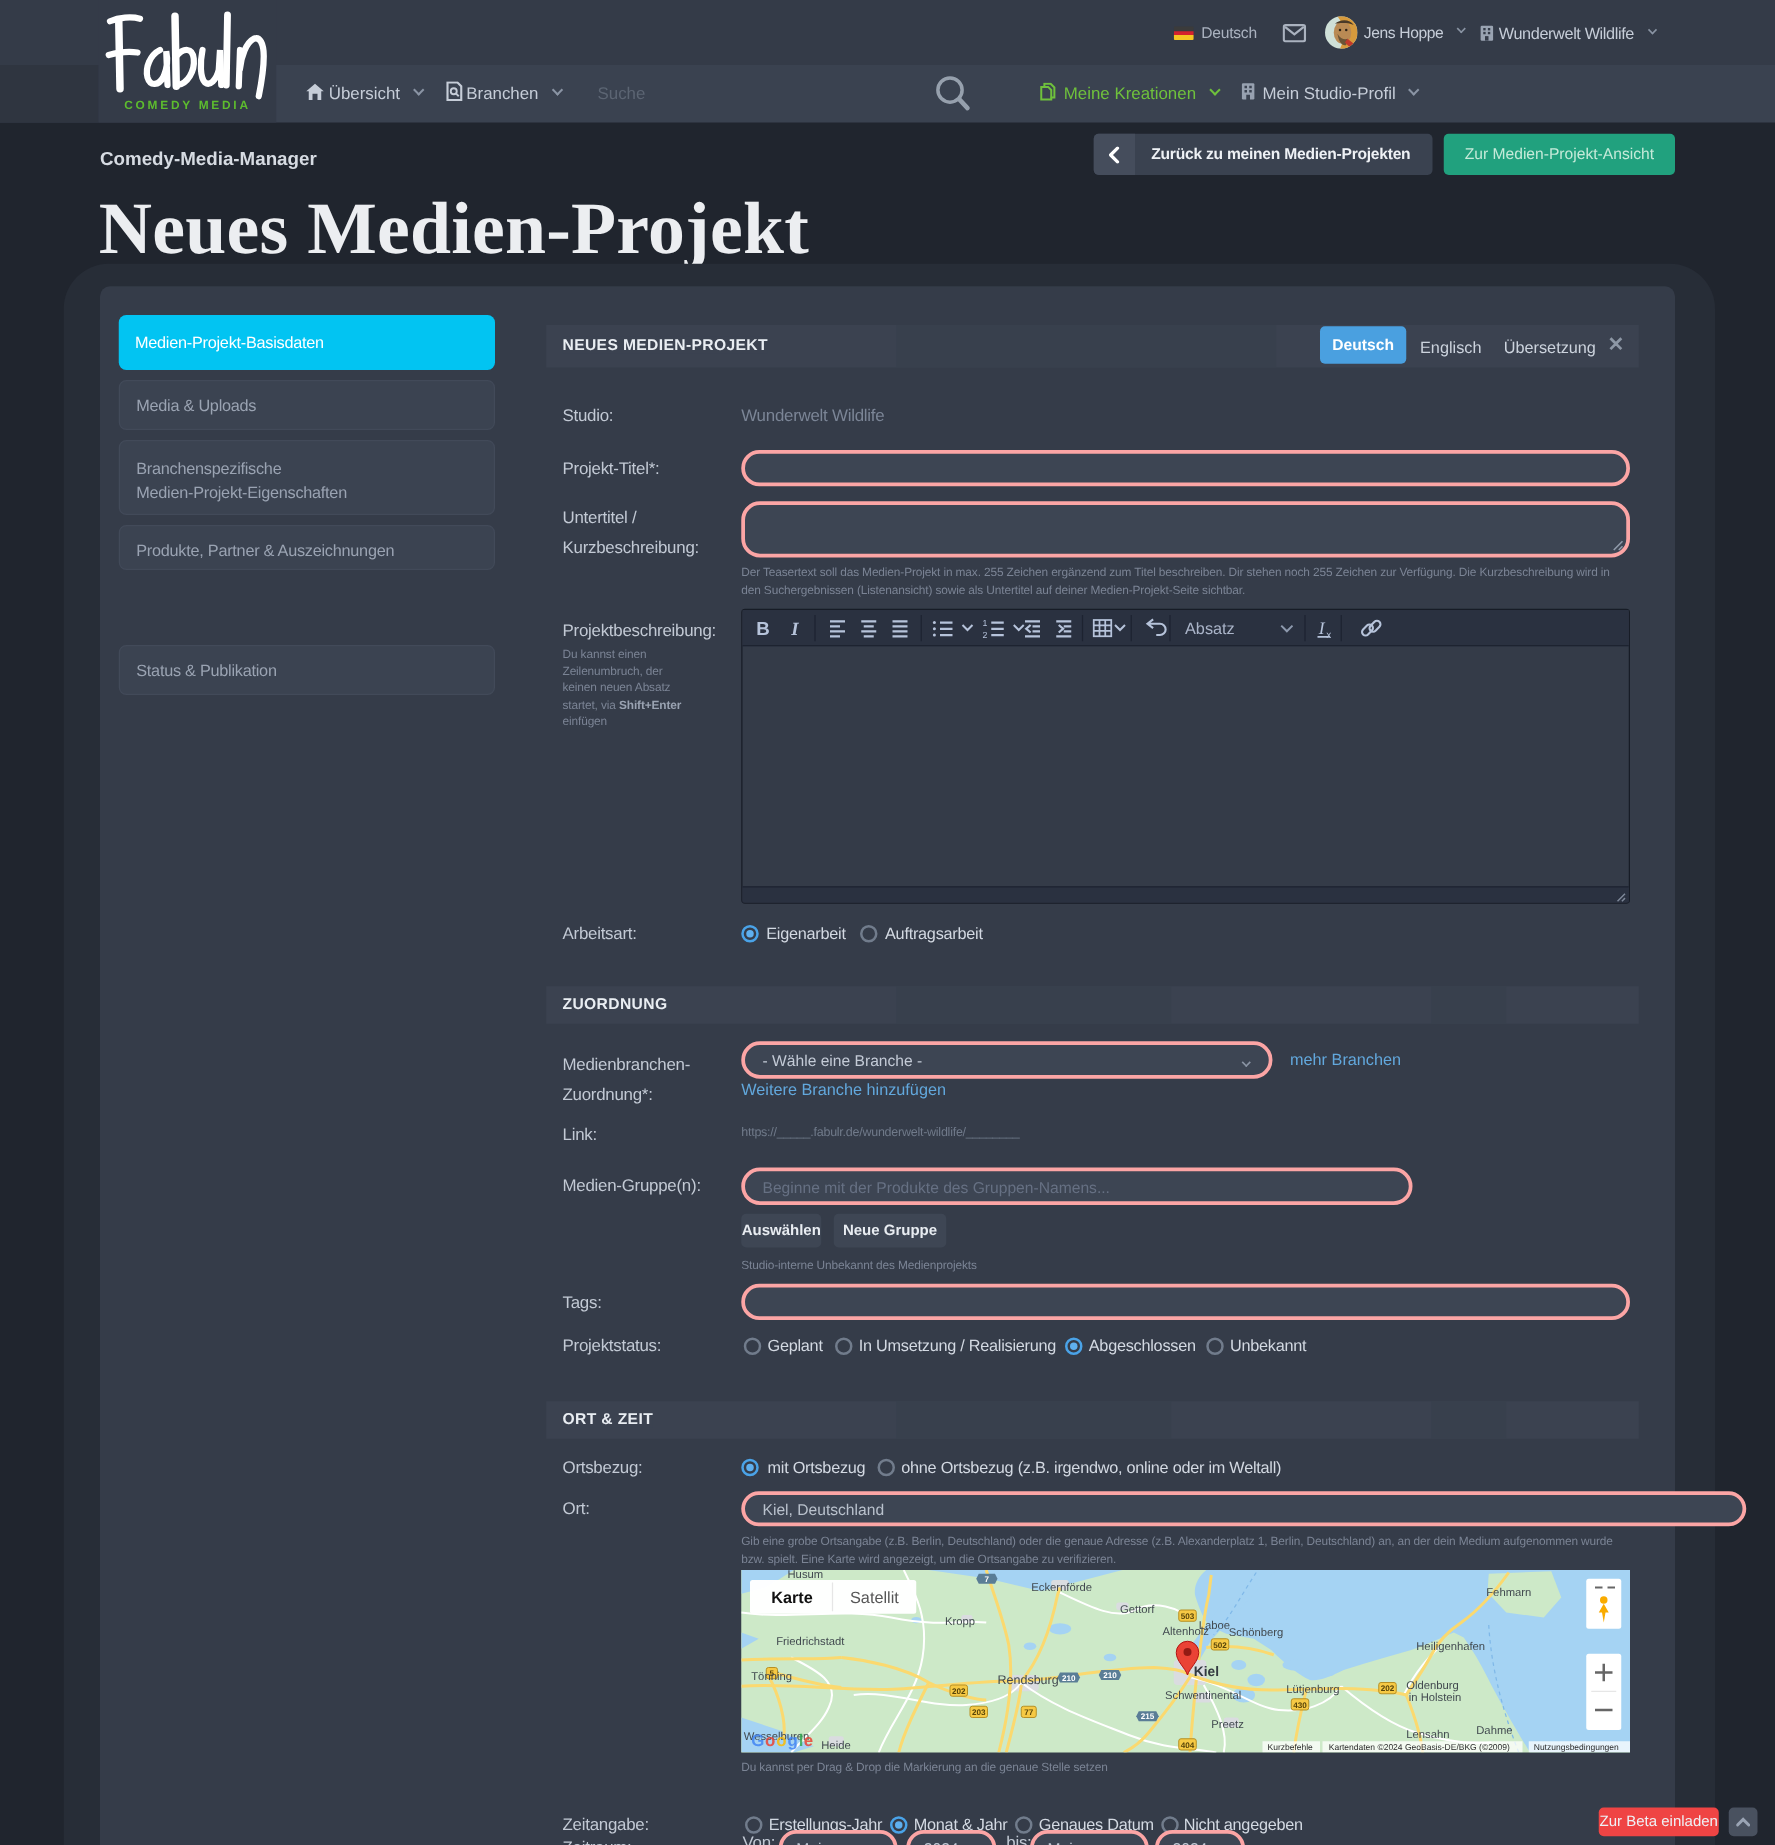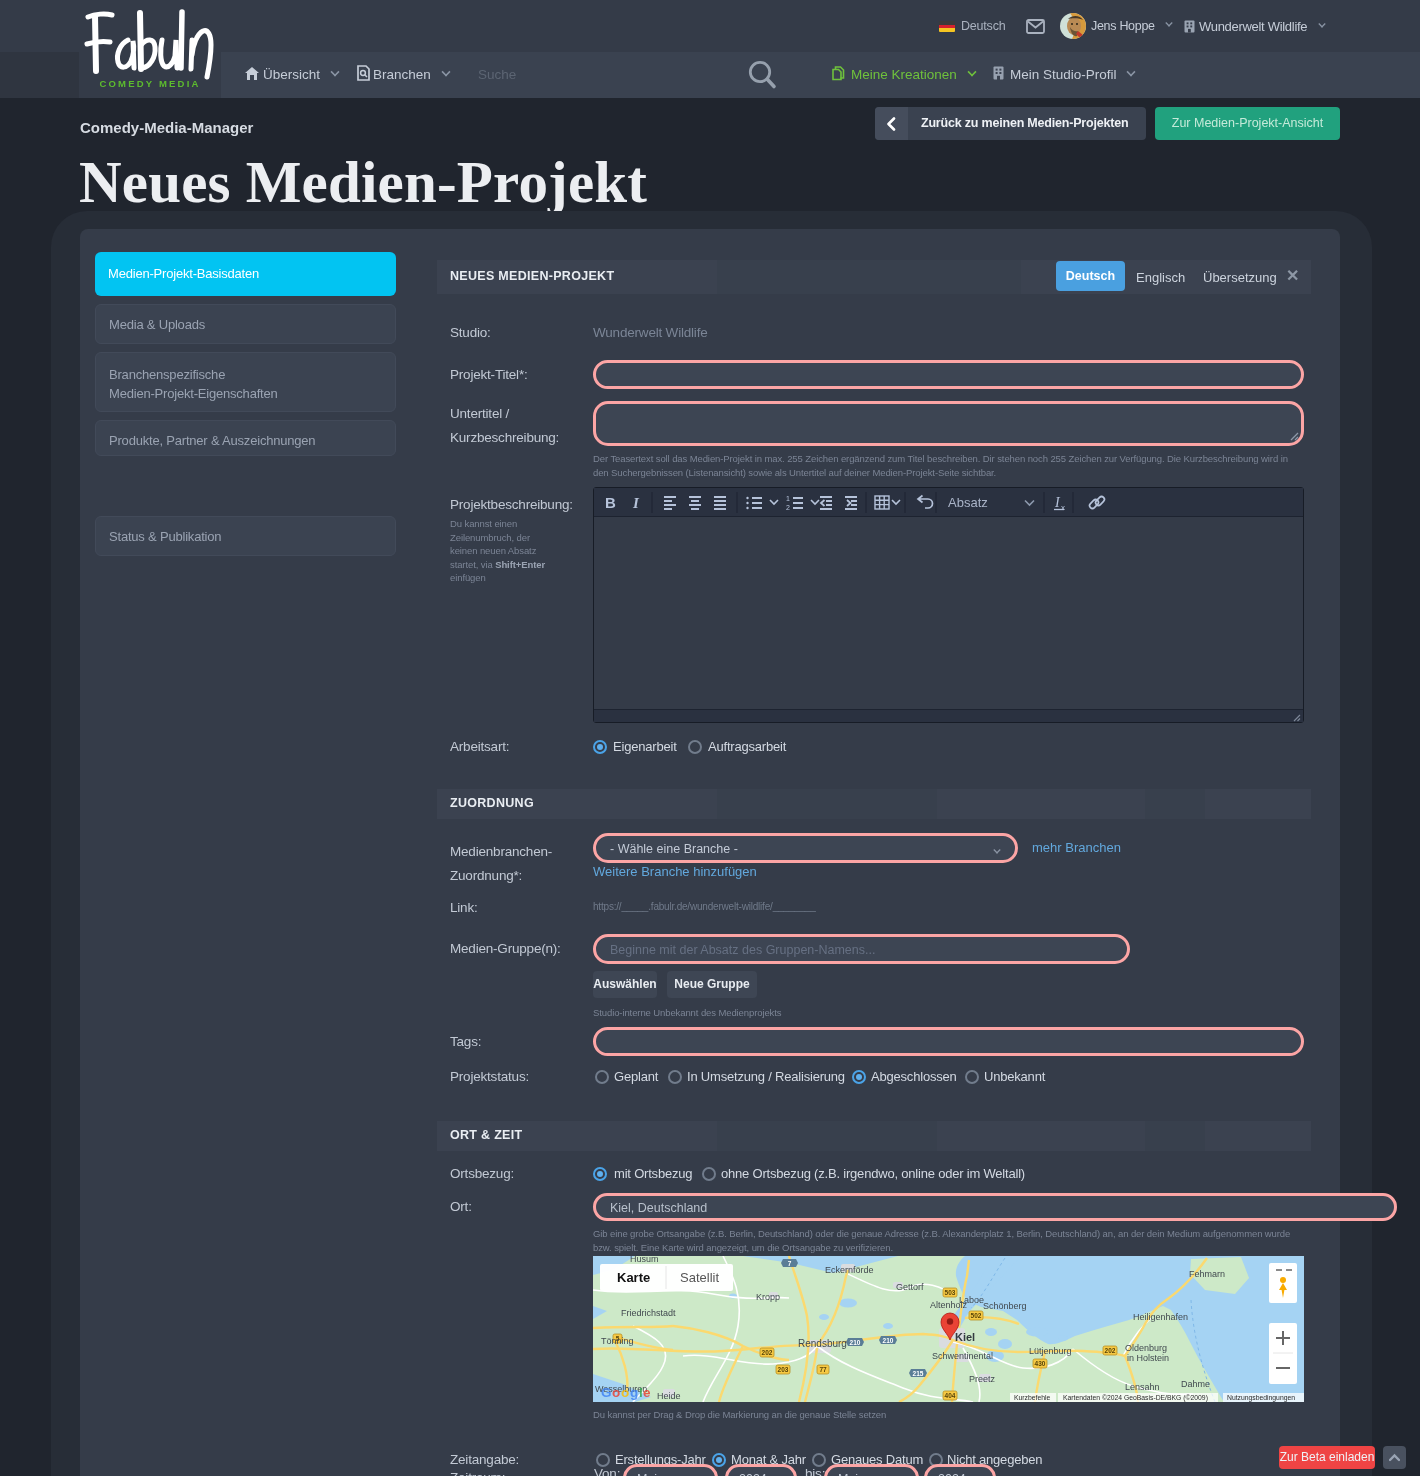--- a/index.html
+++ b/index.html
@@ -295,21 +295,21 @@
     <span class="chev small" style="position:absolute;right:14px;top:10px;"></span>
   </div>
   <div class="abs link" style="left:1032px;top:840px;">mehr Branchen</div>
   <div class="abs link" style="left:593px;top:864px;">Weitere Branche hinzufügen</div>
 
   <div class="abs lbl" style="left:450px;top:900px;">Link:</div>
   <div class="abs" style="left:593px;top:901px;color:#707a8a;font-size:10px;letter-spacing:-0.2px;">https://_____.fabulr.de/wunderwelt-wildlife/________</div>
 
   <div class="abs lbl" style="left:450px;top:941px;">Medien-Gruppe(n):</div>
   <div class="abs inp" style="left:593px;top:934px;width:537px;height:30px;">
-    <span style="position:absolute;left:14px;top:6px;color:#667083;font-size:12.5px;">Beginne mit der Absatz des Gruppen-Namens...</span>
+    <span style="position:absolute;left:14px;top:6px;color:#667083;font-size:12.5px;">Beginne mit der Produkte des Gruppen-Namens...</span>
   </div>
   <div class="abs dbtn" style="left:593px;top:971px;width:64px;height:27px;line-height:27px;">Auswählen</div>
   <div class="abs dbtn" style="left:667px;top:971px;width:90px;height:27px;line-height:27px;">Neue Gruppe</div>
   <div class="abs helper" style="left:593px;top:1006px;">Studio-interne Unbekannt des Medienprojekts</div>
 
   <div class="abs lbl" style="left:450px;top:1034px;">Tags:</div>
   <div class="abs inp" style="left:593px;top:1027px;width:711px;height:29px;"></div>
 
   <div class="abs lbl" style="left:450px;top:1069px;">Projektstatus:</div>
   <span class="abs radio" style="left:595px;top:1070px;"></span>

